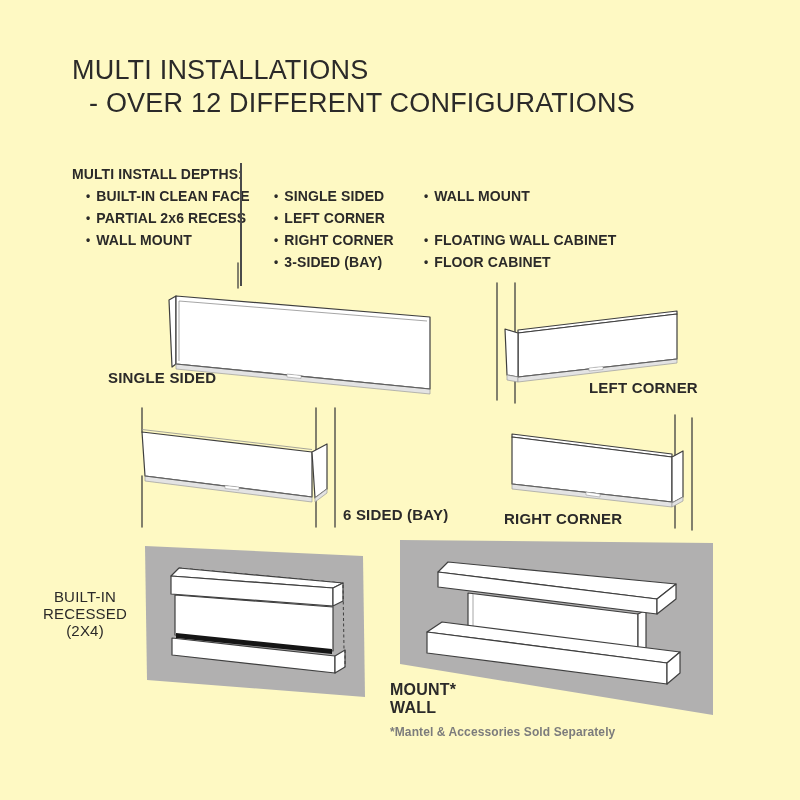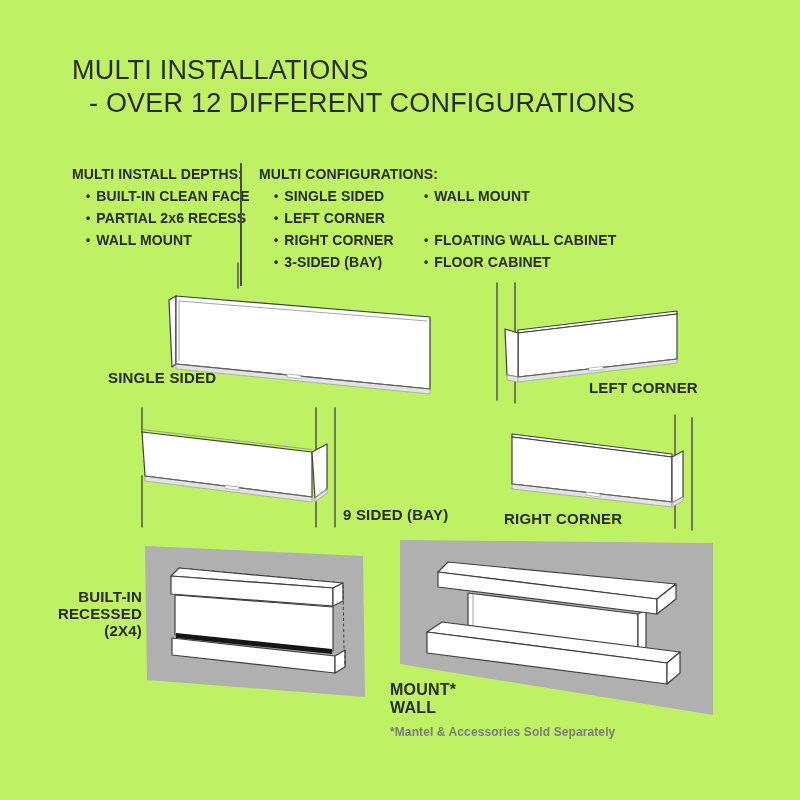--- a/index.html
+++ b/index.html
@@ -4,34 +4,34 @@
 <style>
   :root{
     --text:#2b2a29;
     --ink:#3f3f3f;
     --wall:#b1b0b0;
     --trim:#e3e3e3;
     --foot:#7c7c7c;
   }
   html,body{margin:0;padding:0;background:#fff;}
   .canvas{
-    position:relative;width:800px;height:800px;background:#bef264;overflow:hidden;
+    position:relative;width:800px;height:800px;background:#fef9c3;overflow:hidden;
     font-family:"Liberation Sans","DejaVu Sans",sans-serif;color:var(--text);
   }
   .abs{position:absolute;}
   .title{left:72px;top:54px;font-size:27px;line-height:33px;font-weight:400;
          color:var(--text);white-space:nowrap;letter-spacing:.2px;}
   .title .t2{padding-left:17px;}
   .list-head{position:absolute;font-size:14px;font-weight:700;white-space:nowrap;letter-spacing:.1px;}
   .li{position:absolute;font-size:14px;font-weight:600;white-space:nowrap;letter-spacing:.1px;text-align:right;}
   .li .bullet{display:inline-block;margin-right:6px;font-size:12px;transform:translateY(-1px);}
   .vdivider{position:absolute;left:240px;top:163px;width:2px;height:123px;background:#4a4a4a;}
   .dlabel{position:absolute;font-size:15px;font-weight:700;white-space:nowrap;color:var(--text);letter-spacing:.2px;}
-  .builtin-label{position:absolute;left:28px;top:588px;width:114px;text-align:right;
-                 font-size:15px;line-height:17px;font-weight:700;letter-spacing:.2px;}
+  .builtin-label{position:absolute;left:28px;top:588px;width:114px;text-align:center;
+                 font-size:15px;line-height:17px;font-weight:400;letter-spacing:.2px;}
   .wallmount-label{position:absolute;left:390px;top:681px;font-size:16px;line-height:18px;
                    font-weight:700;letter-spacing:.2px;}
   .footnote{font-size:12px;font-weight:700;color:var(--foot);letter-spacing:.1px;margin-top:6px;white-space:nowrap;}
   svg{position:absolute;overflow:visible;}
   .ln{stroke:var(--ink);stroke-width:1.3;fill:none;stroke-linecap:round;}
   .face{fill:#fff;stroke:var(--ink);stroke-width:1.2;stroke-linejoin:round;}
   .band{fill:var(--trim);stroke:#9b9b9b;stroke-width:.7;stroke-linejoin:round;}
   .bandtop{stroke:#5f5f5f;stroke-width:1.1;fill:none;}
   .notch{fill:#fff;stroke:#9b9b9b;stroke-width:.6;}
   .dash{stroke:var(--ink);stroke-width:1;fill:none;stroke-dasharray:3 2.5;}
@@ -53,21 +53,20 @@
   </div>
   <div class="li" style="left:86px;top:210px">
     <span class="bullet">•</span><span>PARTIAL 2x6 RECESS</span>
   </div>
   <div class="li" style="left:86px;top:232px">
     <span class="bullet">•</span><span>WALL MOUNT</span>
   </div>
 
   <div class="vdivider"></div>
 
-  <div class="list-head" style="left:259px;top:166px">MULTI CONFIGURATIONS:</div>
   <div class="li" style="left:274px;top:188px">
     <span class="bullet">•</span><span>SINGLE SIDED</span>
   </div>
   <div class="li" style="left:274px;top:210px">
     <span class="bullet">•</span><span>LEFT CORNER</span>
   </div>
   <div class="li" style="left:274px;top:232px">
     <span class="bullet">•</span><span>RIGHT CORNER</span>
   </div>
   <div class="li" style="left:274px;top:254px">
@@ -115,21 +114,21 @@
     <path class="ln" d="M181,95 V122"></path>
     <path class="ln" d="M200,3 V122"></path>
     <path class="thin" d="M7,24.5 L177,44.5"></path>
     <path class="face" d="M7,27 L177,47 L177,92 L10,71 Z"></path>
     <path class="face" d="M177,47 L192,39 L192,84 L180,93 Z"></path>
     <path class="band" d="M10,71 L177,92 L177,97 L10,76 Z"></path>
     <path class="band" d="M180,93 L192,84 L192,88 L180,97 Z"></path>
     <path class="bandtop" d="M10,71 L177,92"></path>
     <path class="notch" d="M90,80.5 L104,82 L104,85 L90,83.5 Z"></path>
   </svg>
-  <div class="dlabel" style="left:343px;top:506px">9 SIDED (BAY)</div>
+  <div class="dlabel" style="left:343px;top:506px">6 SIDED (BAY)</div>
 
   <svg style="left:500px;top:410px" width="200" height="125" viewBox="0 0 200 125">
     <path class="ln" d="M175,5 V47"></path>
     <path class="ln" d="M175,93 V118"></path>
     <path class="ln" d="M192,8 V120"></path>
     <path class="face" d="M12,24 L172,44 L172,47 L12,27 Z"></path>
     <path class="face" d="M12,27 L172,47 L172,92 L12,74 Z"></path>
     <path class="face" d="M172,47 L183,41 L183,87 L172,93 Z"></path>
     <path class="band" d="M12,74 L172,92 L172,97 L12,79 Z"></path>
     <path class="band" d="M172,93 L183,87 L183,91 L172,97 Z"></path>

